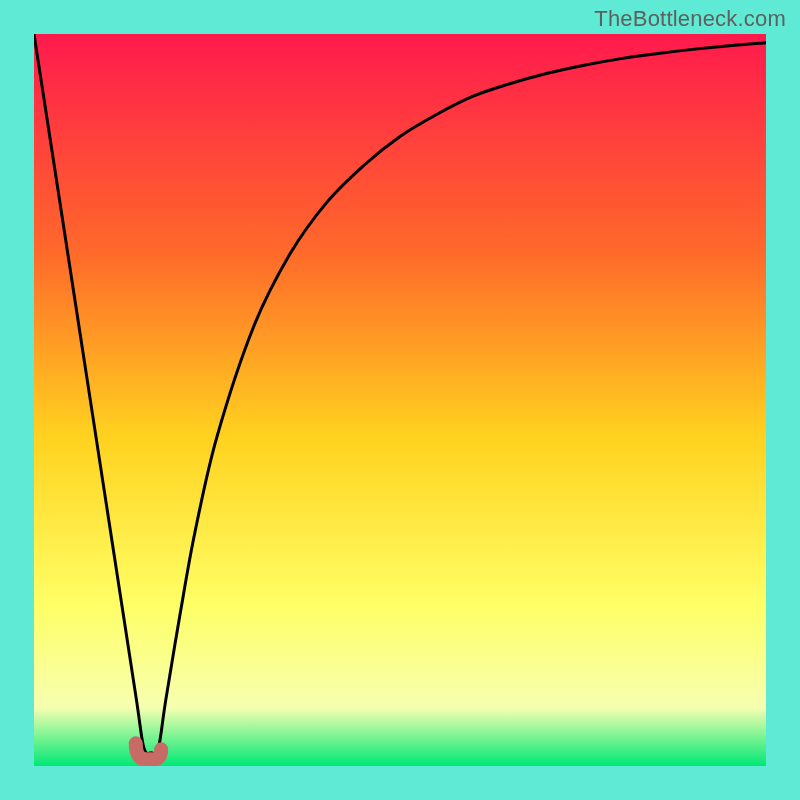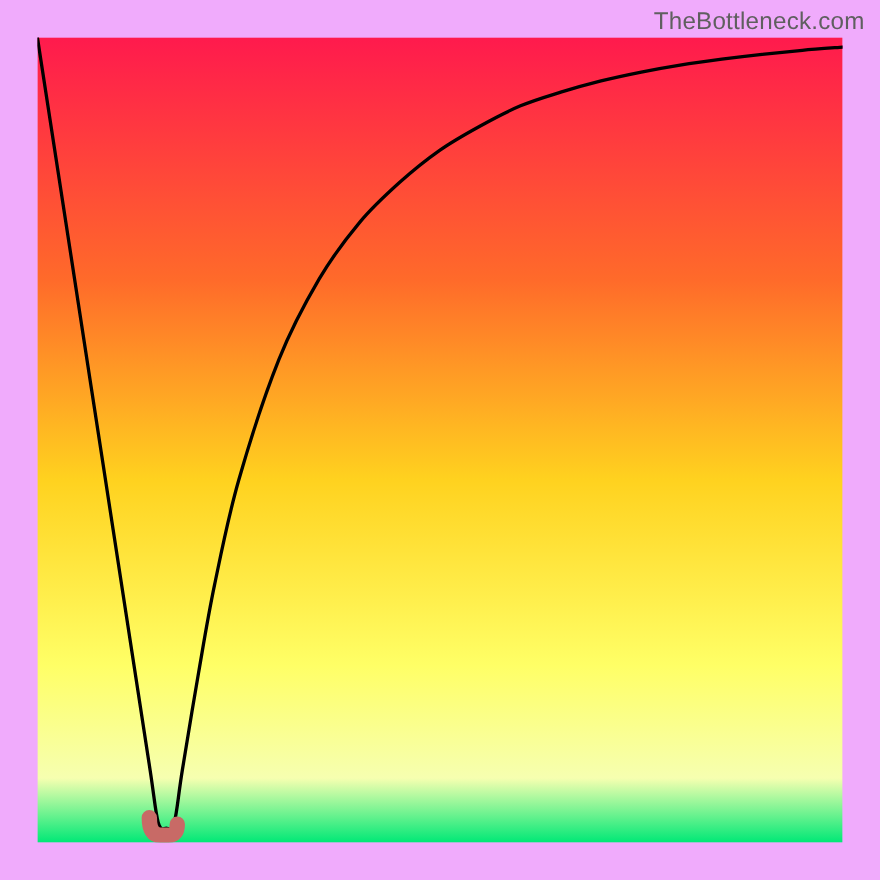--- a/index.html
+++ b/index.html
@@ -8,21 +8,21 @@
     width: 800px;
     height: 800px;
     overflow: hidden;
     background: #000;
     font-family: Arial, Helvetica, sans-serif;
   }
   .frame {
     position: absolute;
     left: 0; top: 0;
     width: 800px; height: 800px;
-    background: #f0abfc;
+    background: #5eead4;
   }
   .plot-area {
     position: absolute;
     left: 34px;
     top: 34px;
     width: 732px;
     height: 732px;
     overflow: visible;
   }
   .watermark {

